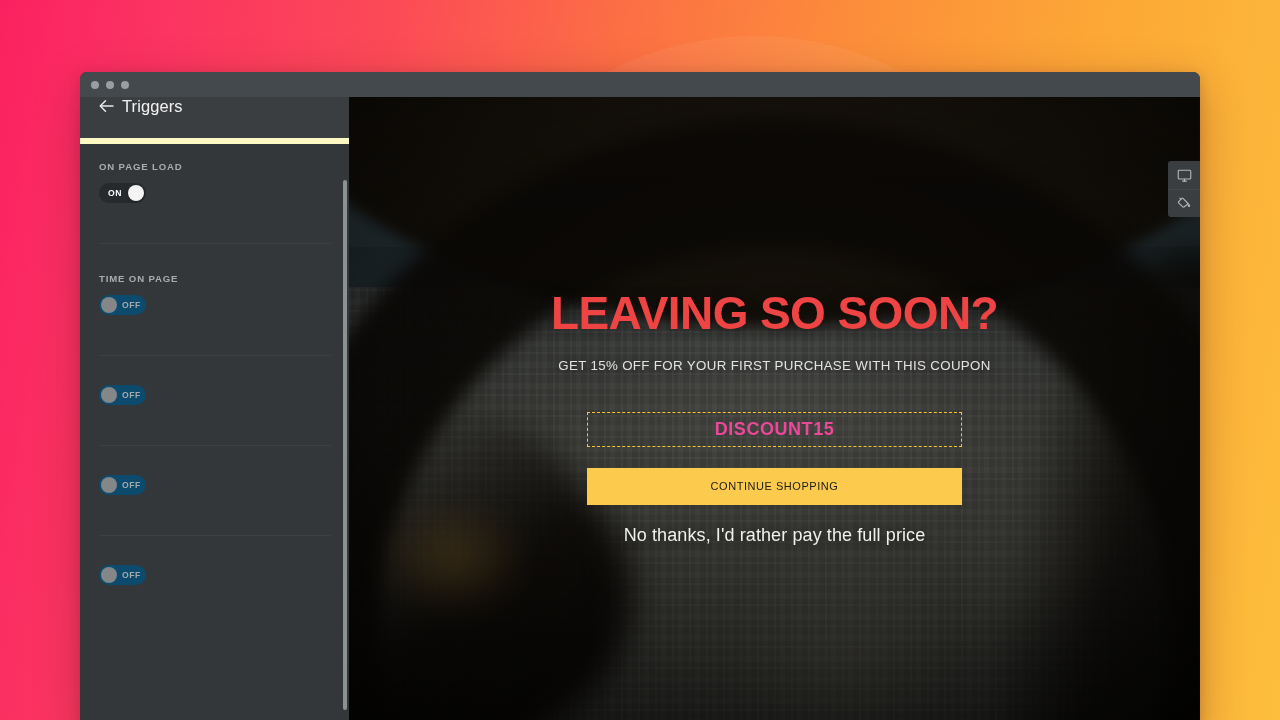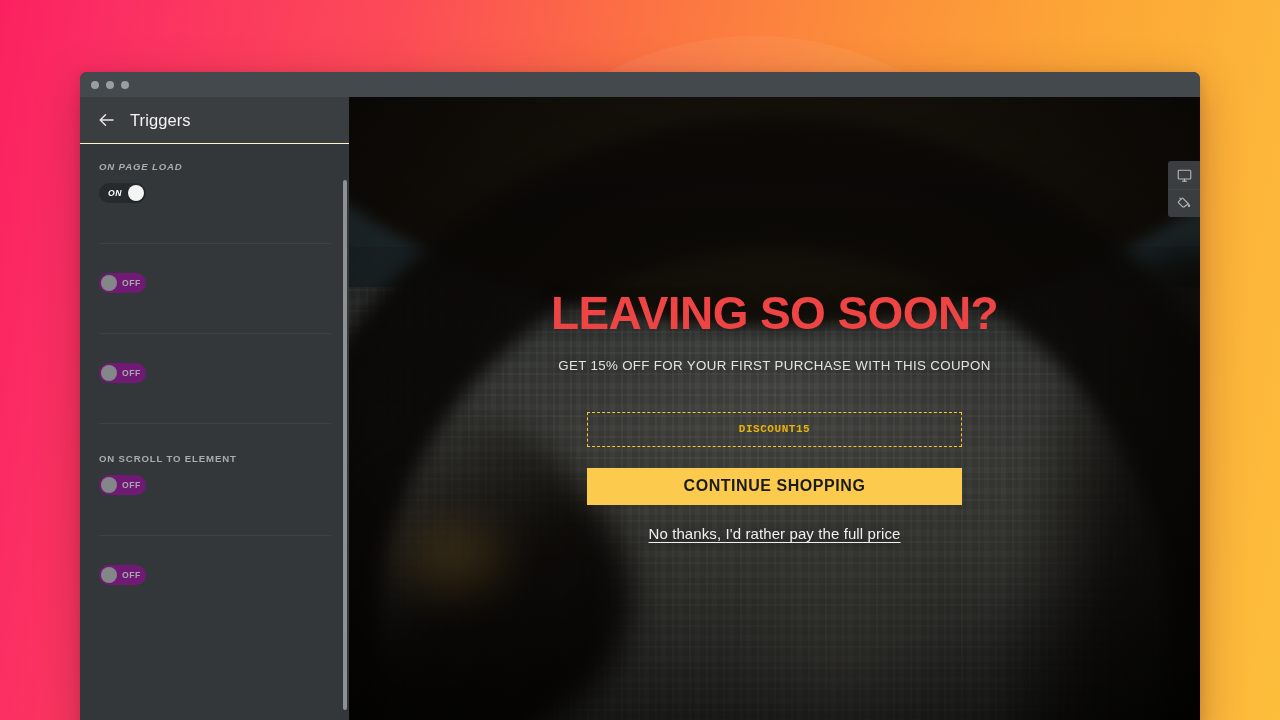--- a/index.html
+++ b/index.html
@@ -83,24 +83,24 @@
     display: flex;
     flex-direction: column;
     position: relative;
     flex-shrink: 0;
   }
 
   .sidebar-header {
     height: 47px;
     background: #3B3E40;
     display: flex;
-    align-items: center;
+    align-items: flex-start;
     padding: 0 0 0 18px;
-    gap: 14px;
-    border-bottom: 1px solid #fef9c3;
+    gap: 6px;
+    border-bottom: 6px solid #fef9c3;
     flex-shrink: 0;
   }
   .back-arrow {
     width: 18px;
     height: 18px;
     color: #E8E8E8;
     display: block;
     cursor: pointer;
   }
   .sidebar-title {
@@ -121,21 +121,21 @@
     color: #C2C5C6;
     font-size: 12.6px;
     padding-top: 25px;
     padding-bottom: 4px;
     letter-spacing: 0.05px;
   }
 
   .trigger-group {
     padding-top: 29px;
   }
-  .trigger-group.first { padding-top: 17px; font-style: italic; }
+  .trigger-group.first { padding-top: 17px; }
 
   .trigger-label {
     color: #A9ADAF;
     font-size: 9.6px;
     font-weight: 700;
     letter-spacing: 0.85px;
     text-transform: uppercase;
     padding-bottom: 11px;
   }
 
@@ -144,21 +144,21 @@
     height: 20px;
     border-radius: 10px;
     position: relative;
     cursor: pointer;
     display: block;
   }
   .toggle.on {
     background: #262A2C;
   }
   .toggle.off {
-    background: #701a75;
+    background: #0c4a6e;
   }
   .toggle .knob {
     position: absolute;
     top: 2px;
     width: 16px;
     height: 16px;
     border-radius: 50%;
   }
   .toggle.on .knob {
     right: 2px;
@@ -355,49 +355,47 @@
     margin-top: 39px;
     width: 375px;
     height: 35px;
     border: 1px dashed #F6C52F;
     display: flex;
     align-items: center;
     justify-content: center;
     cursor: pointer;
   }
   .coupon-code {
-    color: #eab308;
-    font-size: 11px;
+    color: #ec4899;
+    font-size: 18px;
     font-weight: 700;
     letter-spacing: 0.55px;
-    font-family: Liberation Mono, monospace;
   }
   .cta {
     margin-top: 21px;
     width: 375px;
     height: 37px;
     background: #FCCB4E;
     border: none;
     display: flex;
     align-items: center;
     justify-content: center;
     cursor: pointer;
     font-family: "Liberation Sans", sans-serif;
   }
   .cta-label {
     color: #1B1B1B;
-    font-size: 16px;
-    font-weight: 700;
+    font-size: 11px;
+    font-weight: 400;
     letter-spacing: 0.55px;
   }
   .decline {
     margin-top: 20px;
     color: #F0F0EE;
-    font-size: 15px;
-    text-decoration: underline;
+    font-size: 18px;
     text-underline-offset: 2.5px;
     cursor: pointer;
     letter-spacing: 0.1px;
     text-shadow: 0 1px 7px rgba(0,0,0,0.5);
   }
 
   
   .toolpanel {
     position: absolute;
     right: 0;
@@ -455,37 +453,37 @@
         <div class="trigger-group first">
           <div class="trigger-label">ON PAGE LOAD</div>
           <div class="toggle on">
             <span class="state">ON</span>
             <span class="knob"></span>
           </div>
           <div class="divider"></div>
         </div>
 
         <div class="trigger-group">
+          <div class="trigger-label">TIME ON PAGE</div>
           <div class="toggle off">
             <span class="knob"></span>
             <span class="state">OFF</span>
           </div>
           <div class="divider"></div>
         </div>
 
         <div class="trigger-group">
           <div class="toggle off">
             <span class="knob"></span>
             <span class="state">OFF</span>
           </div>
           <div class="divider"></div>
         </div>
 
         <div class="trigger-group">
-          <div class="trigger-label">ON SCROLL TO ELEMENT</div>
           <div class="toggle off">
             <span class="knob"></span>
             <span class="state">OFF</span>
           </div>
           <div class="divider"></div>
         </div>
 
         <div class="trigger-group">
           <div class="toggle off">
             <span class="knob"></span>

